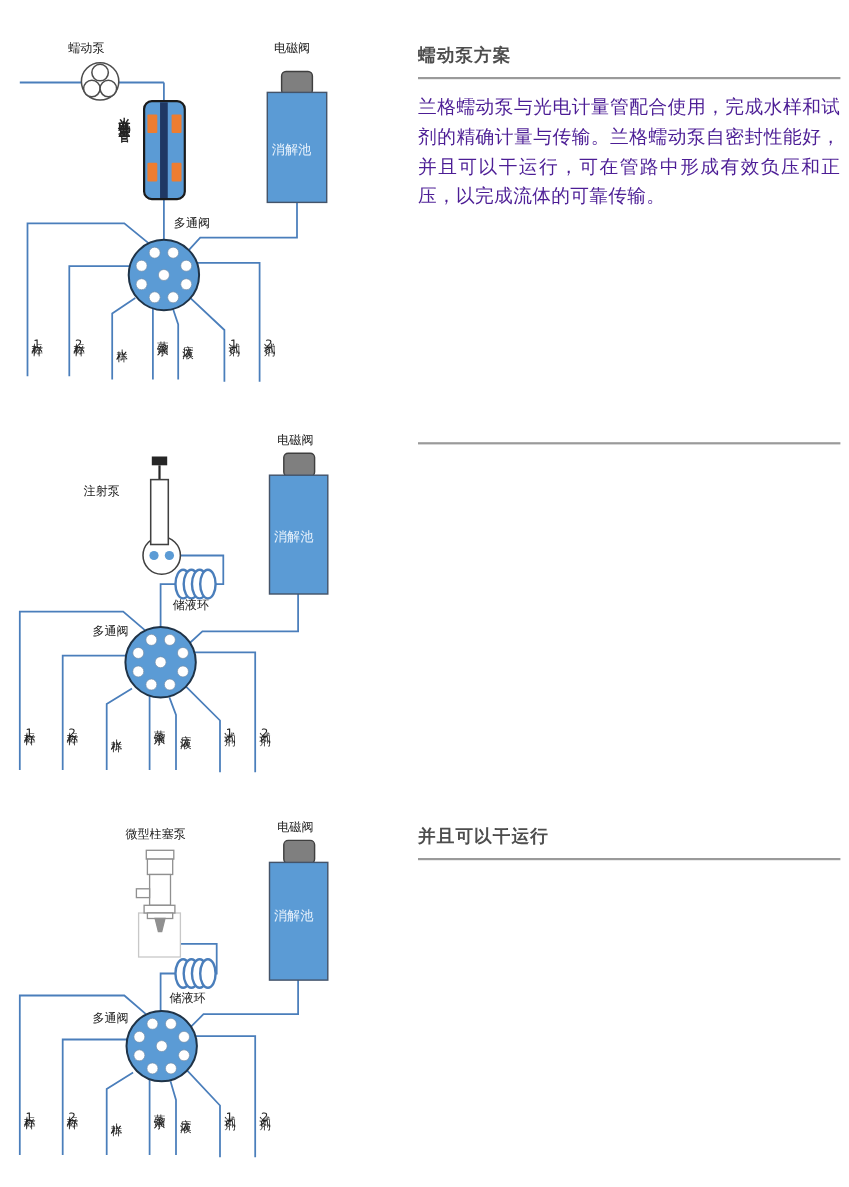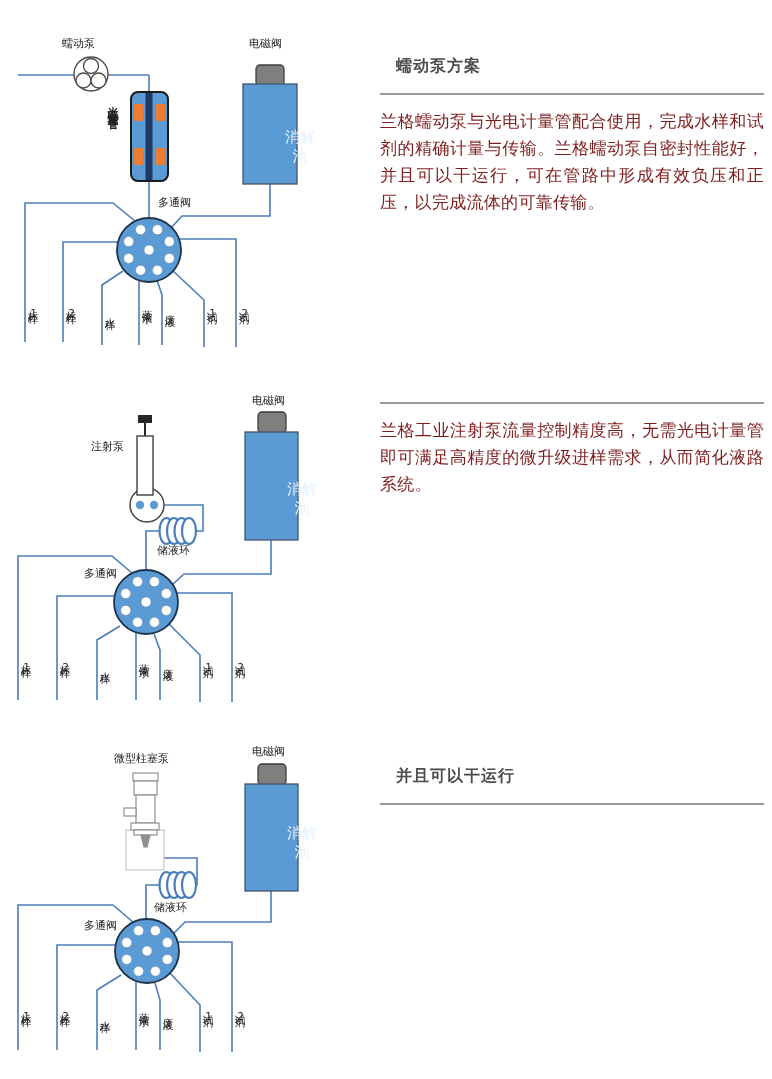--- a/index.html
+++ b/index.html
@@ -11,29 +11,29 @@
   .dlabel{position:absolute;font-size:11px;color:#222;white-space:nowrap;line-height:1.1;}
   .vlabel{
     position:absolute;writing-mode:vertical-rl;text-orientation:upright;
     font-size:10.5px;color:#222;letter-spacing:2px;line-height:1;
   }
   .tube-vlabel{
     position:absolute;writing-mode:vertical-rl;text-orientation:upright;
     font-size:11px;color:#222;letter-spacing:3px;line-height:1;font-weight:bold;
   }
   .tank-label{
-    position:absolute;width:44px;text-align:center;color:#e8f2fc;font-size:15px;padding-left:35px;
+    position:absolute;width:44px;text-align:center;color:#e8f2fc;font-size:12px;
   }
   .section{position:absolute;left:380px;width:384px;}
   .section h2{
-    margin:16px;font-size:16px;font-weight:bold;color:#4d4d4d;letter-spacing:1px;
+    margin:0;font-size:16px;font-weight:bold;color:#4d4d4d;letter-spacing:1px;
   }
   .rule{height:2px;background:#9a9a9a;margin-top:9px;}
   .section p{
-    margin:13px 0 0 0;font-size:17px;line-height:27px;color:#7f1d1d;
+    margin:13px 0 0 0;font-size:17px;line-height:27px;color:#4c1d95;
     letter-spacing:0.3px;text-align:justify;
   }
   .section p.gap{margin-top:28px;}
 </style>
 </head>
 <body>
 
 <div id="canvas">
 
   <svg class="artwork" width="772" height="1079" viewBox="0 0 772 1079">
@@ -196,21 +196,21 @@
   <div class="tank-label" style="left:243px;top:128px;">消解池</div>
   <div class="dlabel" style="left:158px;top:197px;">多通阀</div>
   <div class="vlabel" style="left:28px;top:303px;">标样1</div>
   <div class="vlabel" style="left:66px;top:303px;">标样2</div>
   <div class="vlabel" style="left:105px;top:309px;">水样</div>
   <div class="vlabel" style="left:142px;top:301px;">蒸馏水</div>
   <div class="vlabel" style="left:165px;top:306px;">废液</div>
   <div class="vlabel" style="left:207px;top:303px;">试剂1</div>
   <div class="vlabel" style="left:239px;top:303px;">试剂2</div>
 
-  <div class="dlabel" style="left:91px;top:441px;text-align:right;">注射泵</div>
+  <div class="dlabel" style="left:76px;top:441px;text-align:right;">注射泵</div>
   <div class="dlabel" style="left:252px;top:395px;">电磁阀</div>
   <div class="tank-label" style="left:245px;top:480px;">消解池</div>
   <div class="dlabel" style="left:157px;top:545px;">储液环</div>
   <div class="dlabel" style="left:84px;top:568px;">多通阀</div>
   <div class="vlabel" style="left:21px;top:657px;">标样1</div>
   <div class="vlabel" style="left:60px;top:657px;">标样2</div>
   <div class="vlabel" style="left:100px;top:663px;">水样</div>
   <div class="vlabel" style="left:139px;top:655px;">蒸馏水</div>
   <div class="vlabel" style="left:163px;top:660px;">废液</div>
   <div class="vlabel" style="left:203px;top:657px;">试剂1</div>
@@ -230,21 +230,20 @@
   <div class="vlabel" style="left:235px;top:1006px;">试剂2</div>
 
   <div class="section" style="top:40px;">
     <h2>蠕动泵方案</h2>
     <div class="rule"></div>
     <p>兰格蠕动泵与光电计量管配合使用，完成水样和试剂的精确计量与传输。兰格蠕动泵自密封性能好，并且可以干运行，可在管路中形成有效负压和正压，以完成流体的可靠传输。</p>
   </div>
 
   <div class="section" style="top:393px;">
     <div class="rule"></div>
-    <p>兰格工业注射泵流量控制精度高，无需光电计量管即可满足高精度的微升级进样需求，从而简化液路系统。</p>
   </div>
 
   <div class="section" style="top:750px;">
     <h2>并且可以干运行</h2>
     <div class="rule"></div>
   </div>
 
 </div>
 
 </body></html>

